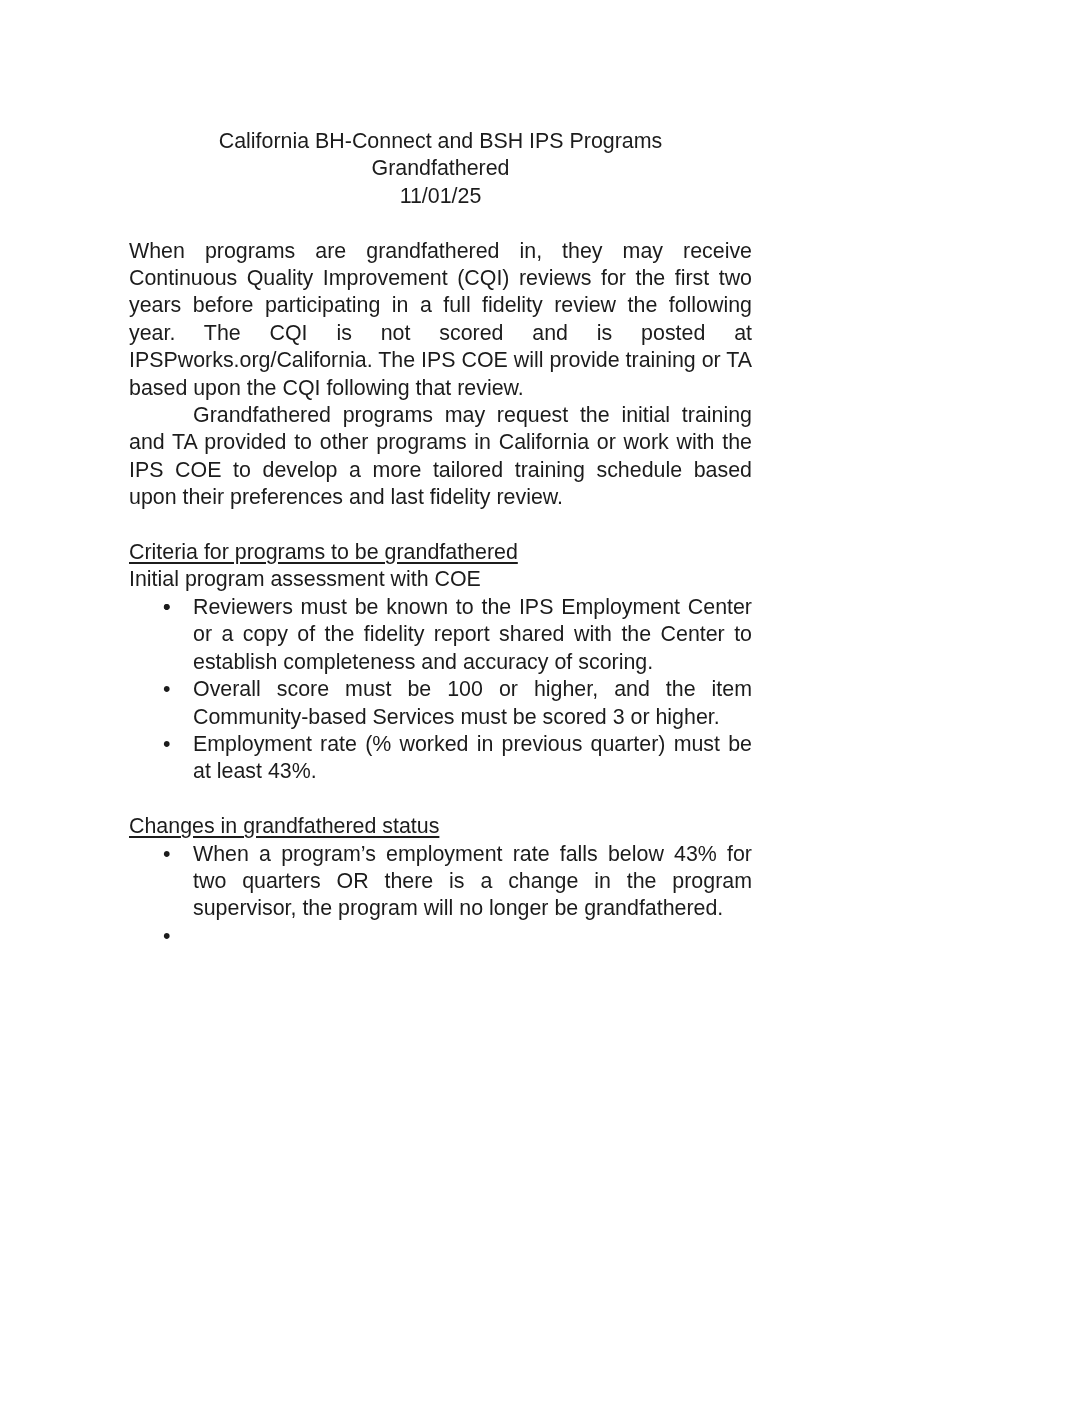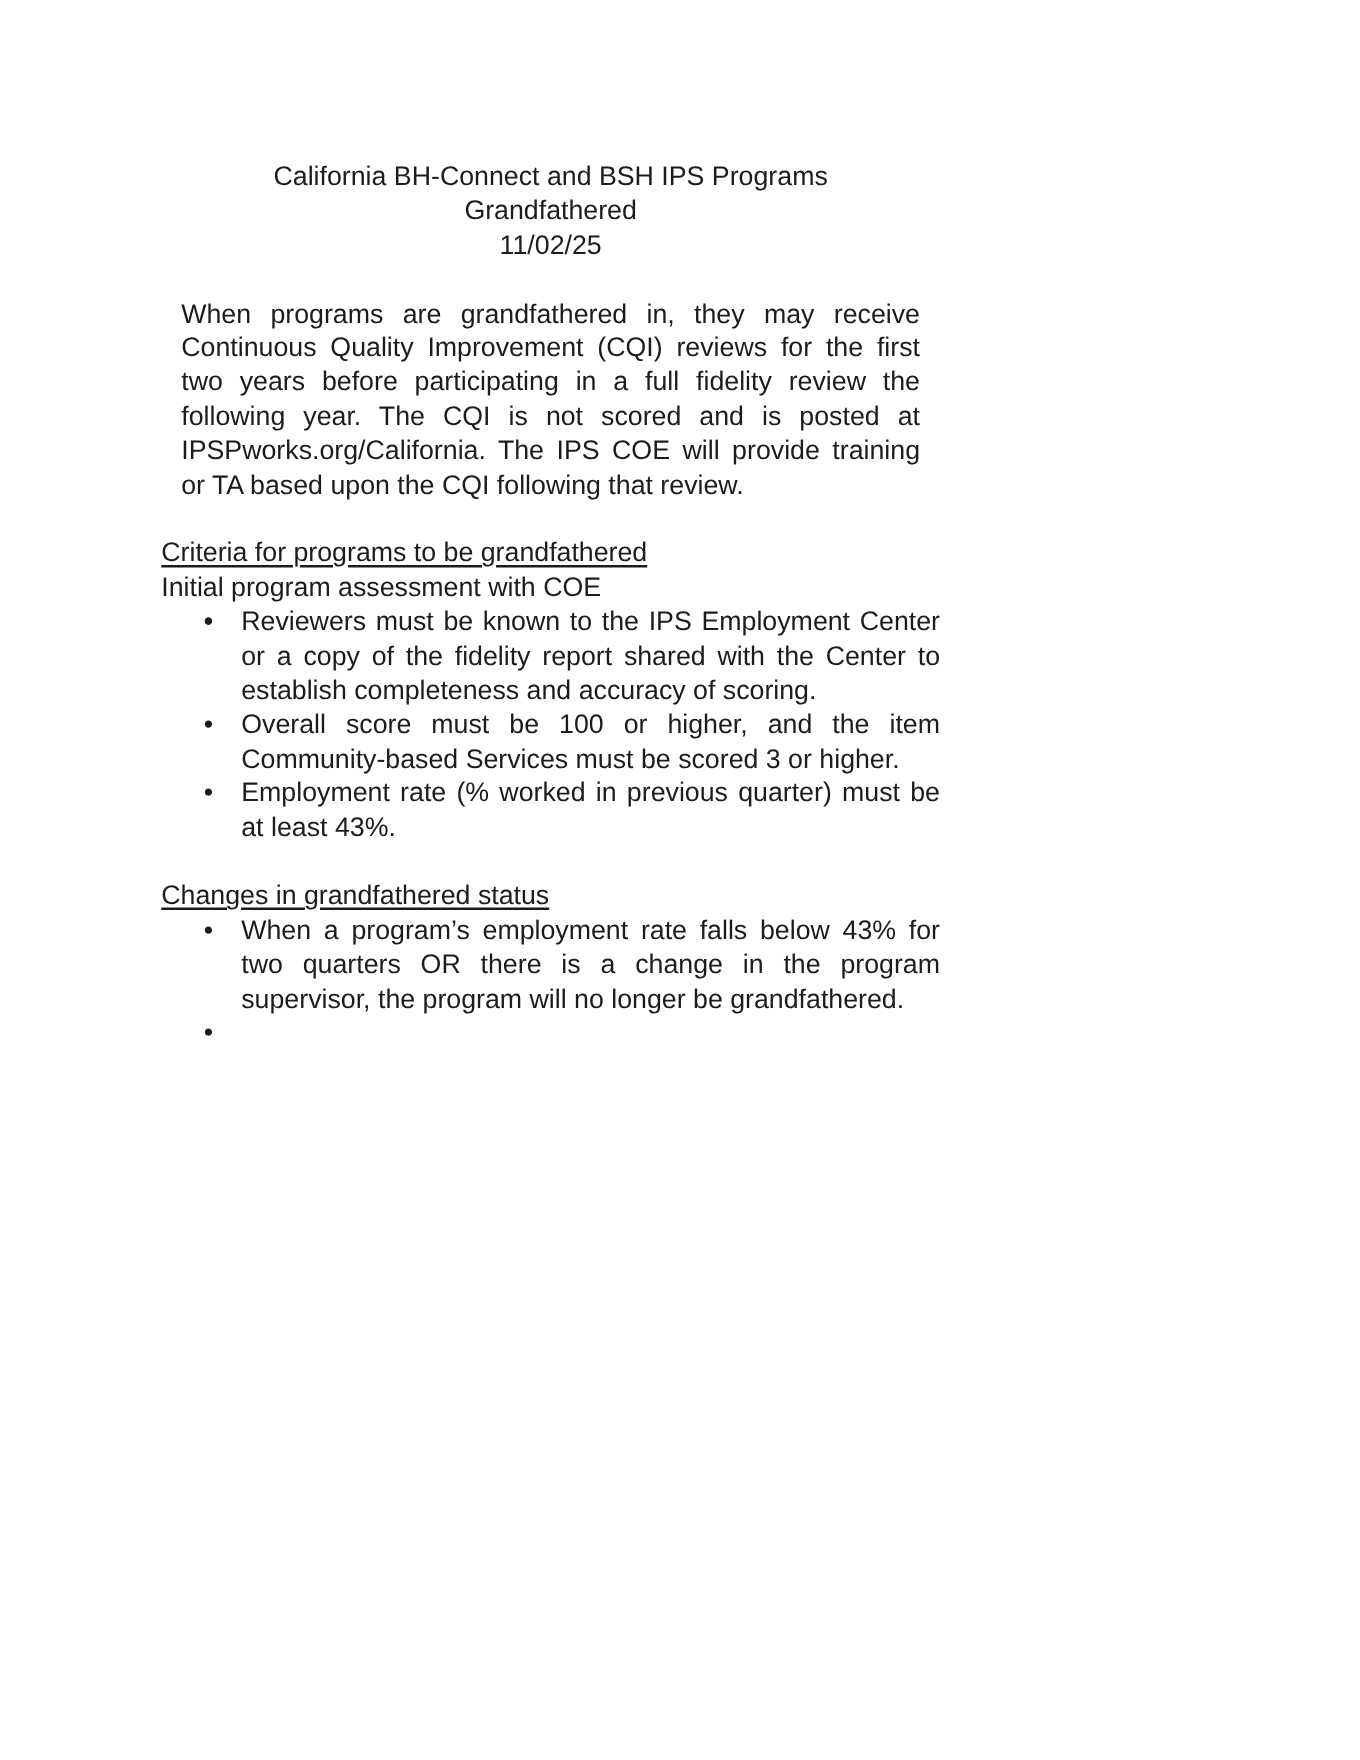--- a/index.html
+++ b/index.html
@@ -20,21 +20,21 @@
     color: #1c1c1c;
     overflow: hidden;
   }
   .title-block {
     text-align: center;
   }
   .title-line {
     white-space: nowrap;
   }
   .para {
-    margin: 16px;
+    margin: 0;
     text-align: justify;
   }
   .gap-above {
     margin-top: 27.4px;
   }
   .indent-first {
     text-indent: 64px;
   }
   .section-heading {
     text-decoration: underline;
@@ -60,25 +60,26 @@
   }
 </style>
 </head>
 <body>
 
 <div class="page">
 
   <div class="title-block">
     <div class="title-line">California BH-Connect and BSH IPS Programs</div>
     <div class="title-line">Grandfathered</div>
-    <div class="title-line">11/02/25</div>
+    <div class="title-line">11/01/25</div>
   </div>
 
   <p class="para gap-above">When programs are grandfathered in, they may receive Continuous Quality Improvement (CQI) reviews for the first two years before participating in a full fidelity review the following year. The CQI is not scored and is posted at IPSPworks.org/California. The IPS COE will provide training or TA based upon the CQI following that review.</p>
 
+  <p class="para indent-first">Grandfathered programs may request the initial training and TA provided to other programs in California or work with the IPS COE to develop a more tailored training schedule based upon their preferences and last fidelity review.</p>
 
   <div class="section">
     <div class="section-heading gap-above">Criteria for programs to be grandfathered</div>
     <p class="subheading">Initial program assessment with COE</p>
     <ul class="doc-list">
       <li>
         <span class="bullet">•</span>
       </li>
       <li>
         <span class="bullet">•</span>

